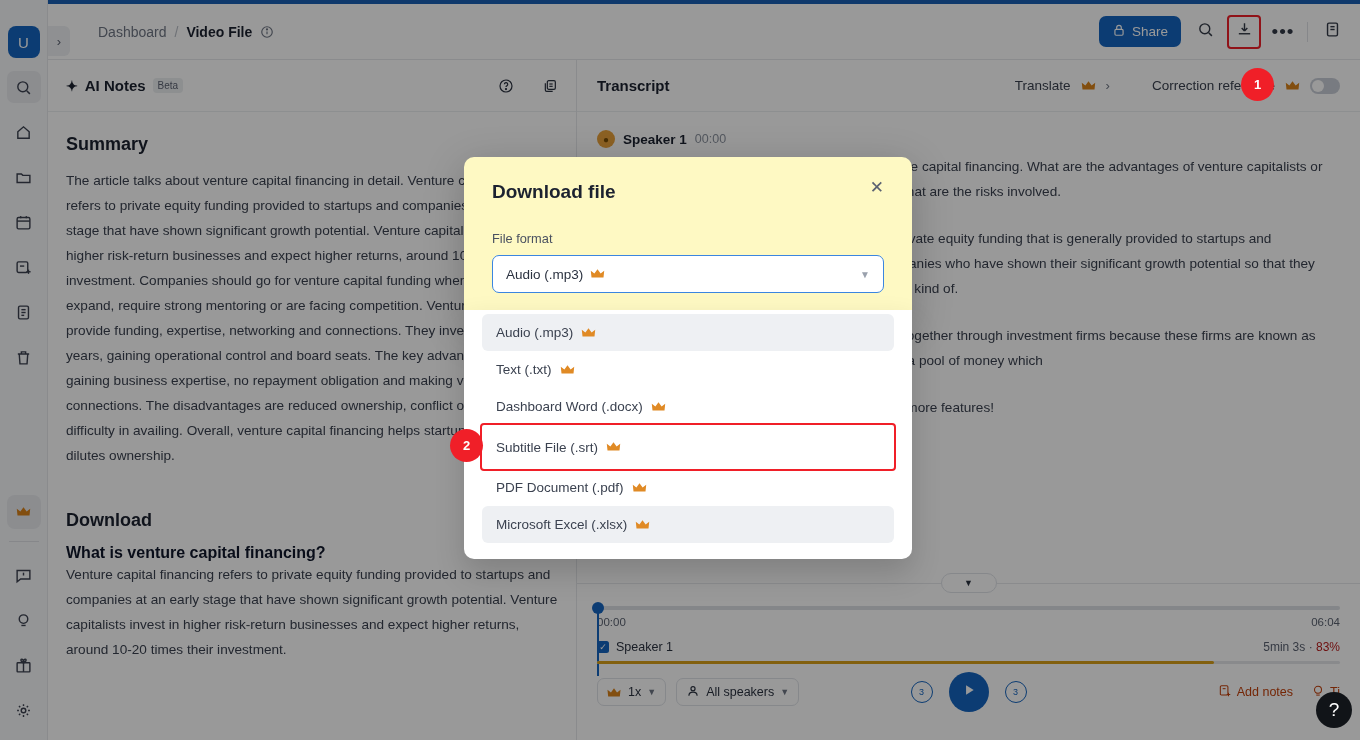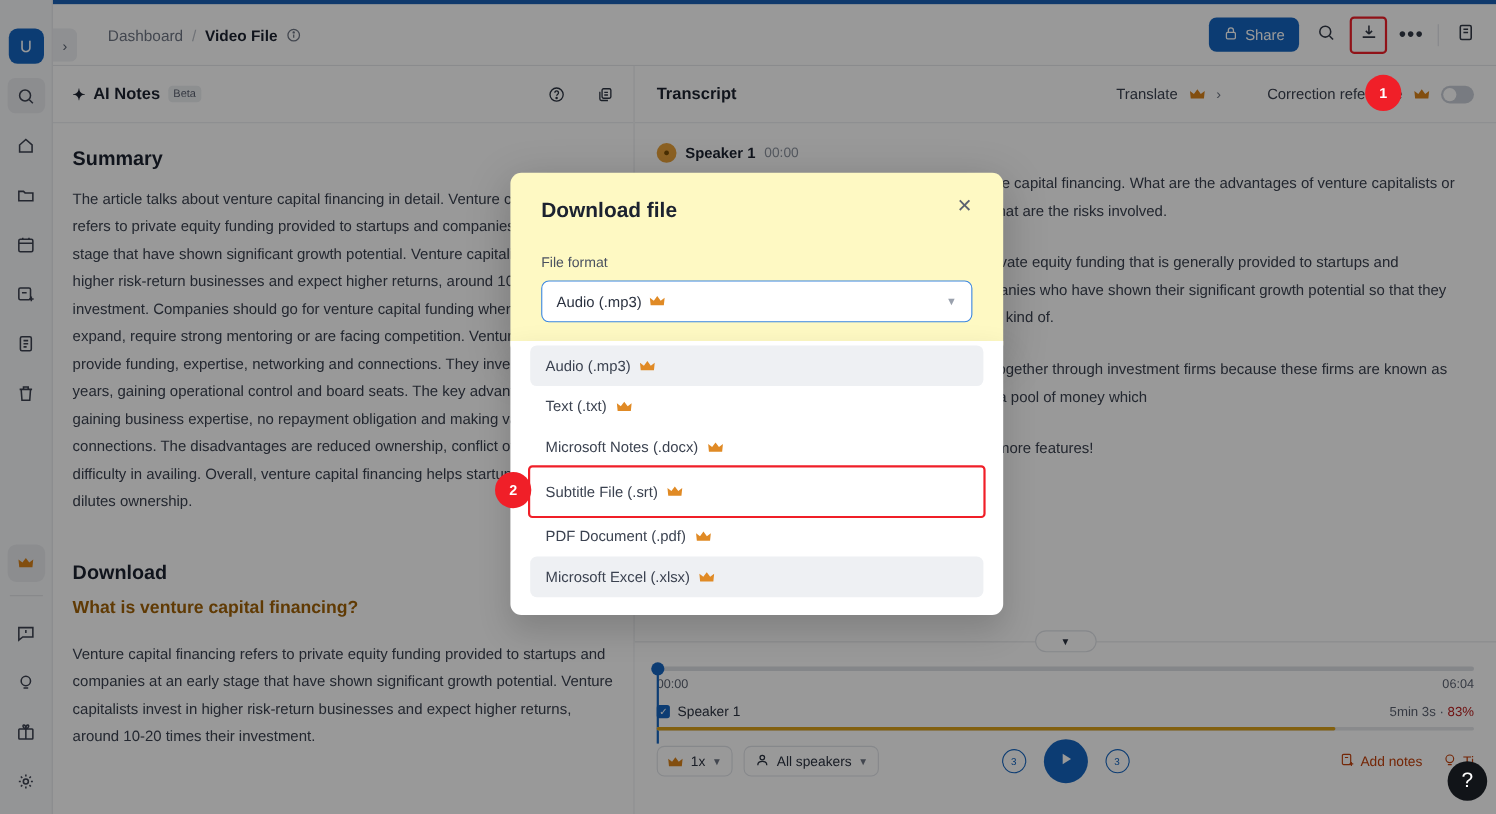--- a/index.html
+++ b/index.html
@@ -112,21 +112,21 @@
     background:#eceef1; color:#5b6271; font-size:10px; border-radius:4px;
     padding: 2px 5px; font-weight:400;
   }
   .notes-head-right { margin-left:auto; display:flex; align-items:center; gap:28px; color:#2b3240;}
   .notes-head-right svg { width:16px; height:16px; display:block;}
   .notes-body { padding: 22px 18px 0; }
   .notes-h2 { font-size: 18px; font-weight:700; color:#1c2230; margin-bottom: 13px; }
   .notes-p {
     font-size: 13.6px; line-height: 25px; color: #3b4250;
   }
-  .notes-h3 { font-size: 16px; font-weight:700; color:#a16207; margin: 8px 0 20px; }
+  .notes-h3 { font-size: 16px; font-weight:700; color:#0f172a; margin: 8px 0 0; }
   .mt40 { margin-top: 42px; }
 
   
   .tr-panel {
     position:absolute; top:60px; left:577px; width:783px; height:680px;
     background:#fff; z-index:8; overflow:hidden;
   }
   .tr-head {
     height:52px; display:flex; align-items:center; padding:0 20px;
     border-bottom:1px solid #eceef1;
@@ -630,21 +630,21 @@
     </div>
     <div class="dd-item">
       <span>Text (.txt)</span>
       <span class="crown">
         <svg viewBox="0 0 24 20">
             <path d="M2 16h20l1.2-11.5-6 4.5L12 2 6.8 9 .8 4.5z" fill="#e08a25"></path>
           </svg>
       </span>
     </div>
     <div class="dd-item">
-      <span>Microsoft Notes (.docx)</span>
+      <span>Dashboard Word (.docx)</span>
       <span class="crown">
         <svg viewBox="0 0 24 20">
             <path d="M2 16h20l1.2-11.5-6 4.5L12 2 6.8 9 .8 4.5z" fill="#e08a25"></path>
           </svg>
       </span>
     </div>
     <div class="dd-item boxed">
       <span>Subtitle File (.srt)</span>
       <span class="crown">
         <svg viewBox="0 0 24 20">

